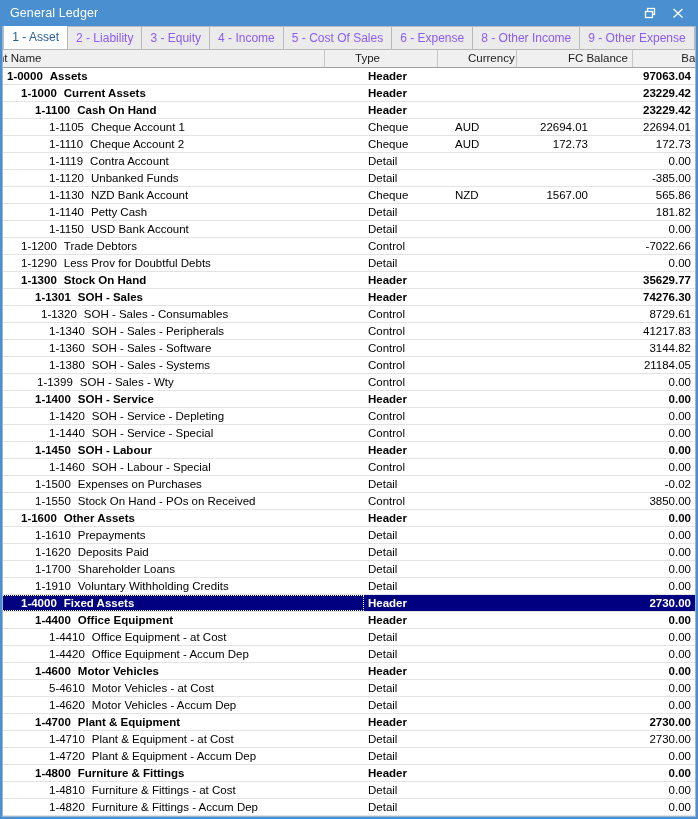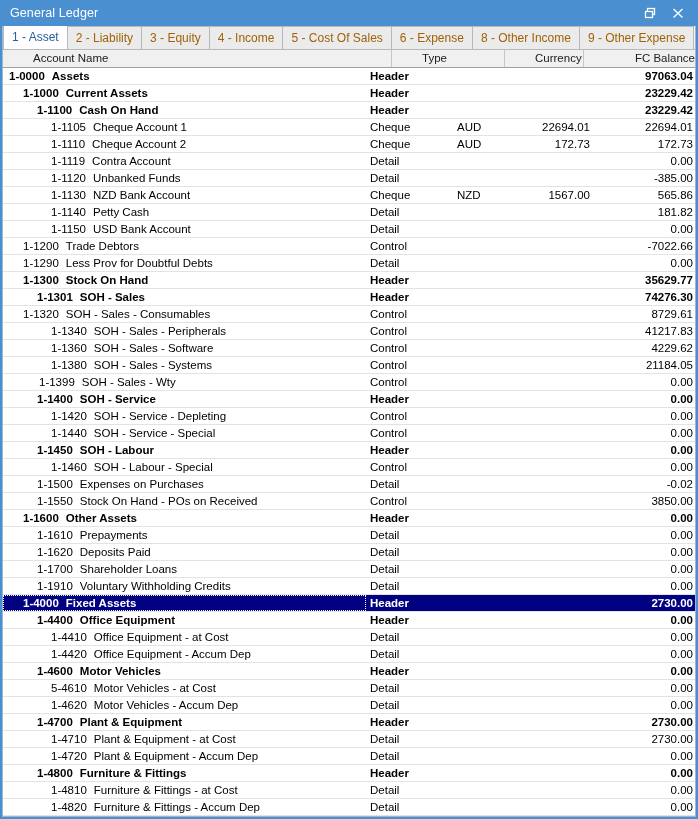--- a/index.html
+++ b/index.html
@@ -65,39 +65,40 @@
   .client {
     flex: 1 1 auto;
     margin: 0 2px 2px 2px;
     background: #ffffff;
     display: flex;
     flex-direction: column;
     overflow: hidden;
     border: 1px solid #9ab8d6;
     border-top: none;
     box-sizing: border-box;
+    align-items: center;
   }
 
   
   .tabstrip {
     height: 24px;
     flex: 0 0 24px;
     background: #f2f2f2;
     display: flex;
     align-items: flex-end;
     box-sizing: border-box;
     border-bottom: 1px solid #b8b8b8;
     padding-left: 0px;
   }
   .tab {
     height: 23px;
     line-height: 23px;
     padding: 0 8px;
     font-size: 12px;
-    color: #a16207;
+    color: #8b5cf6;
     background: #ebebeb;
     border: 1px solid #b8b8b8;
     border-bottom: none;
     border-left: none;
     box-sizing: border-box;
     white-space: nowrap;
     cursor: pointer;
   }
   .tab:first-child { border-left: 1px solid #b8b8b8; }
   .tab.active {
@@ -312,39 +313,39 @@
           <div class="cell c-bal num">35629.77</div>
         </div>
         <div class="row bold">
           <div class="cell name c-name" style="padding-left: 34px;"><span>1-1301</span><span style="margin-left: 7px;">SOH - Sales</span></div>
           <div class="cell c-type">Header</div>
           <div class="cell c-curr"></div>
           <div class="cell c-fc num"></div>
           <div class="cell c-bal num">74276.30</div>
         </div>
         <div class="row">
-          <div class="cell name c-name" style="padding-left: 20px;"><span>1-1320</span><span style="margin-left: 7px;">SOH - Sales - Consumables</span></div>
+          <div class="cell name c-name" style="padding-left: 40px;"><span>1-1320</span><span style="margin-left: 7px;">SOH - Sales - Consumables</span></div>
           <div class="cell c-type">Control</div>
           <div class="cell c-curr"></div>
           <div class="cell c-fc num"></div>
           <div class="cell c-bal num">8729.61</div>
         </div>
         <div class="row">
           <div class="cell name c-name" style="padding-left: 48px;"><span>1-1340</span><span style="margin-left: 7px;">SOH - Sales - Peripherals</span></div>
           <div class="cell c-type">Control</div>
           <div class="cell c-curr"></div>
           <div class="cell c-fc num"></div>
           <div class="cell c-bal num">41217.83</div>
         </div>
         <div class="row">
           <div class="cell name c-name" style="padding-left: 48px;"><span>1-1360</span><span style="margin-left: 7px;">SOH - Sales - Software</span></div>
           <div class="cell c-type">Control</div>
           <div class="cell c-curr"></div>
           <div class="cell c-fc num"></div>
-          <div class="cell c-bal num">4229.62</div>
+          <div class="cell c-bal num">3144.82</div>
         </div>
         <div class="row">
           <div class="cell name c-name" style="padding-left: 48px;"><span>1-1380</span><span style="margin-left: 7px;">SOH - Sales - Systems</span></div>
           <div class="cell c-type">Control</div>
           <div class="cell c-curr"></div>
           <div class="cell c-fc num"></div>
           <div class="cell c-bal num">21184.05</div>
         </div>
         <div class="row">
           <div class="cell name c-name" style="padding-left: 36px;"><span>1-1399</span><span style="margin-left: 7px;">SOH - Sales - Wty</span></div>

